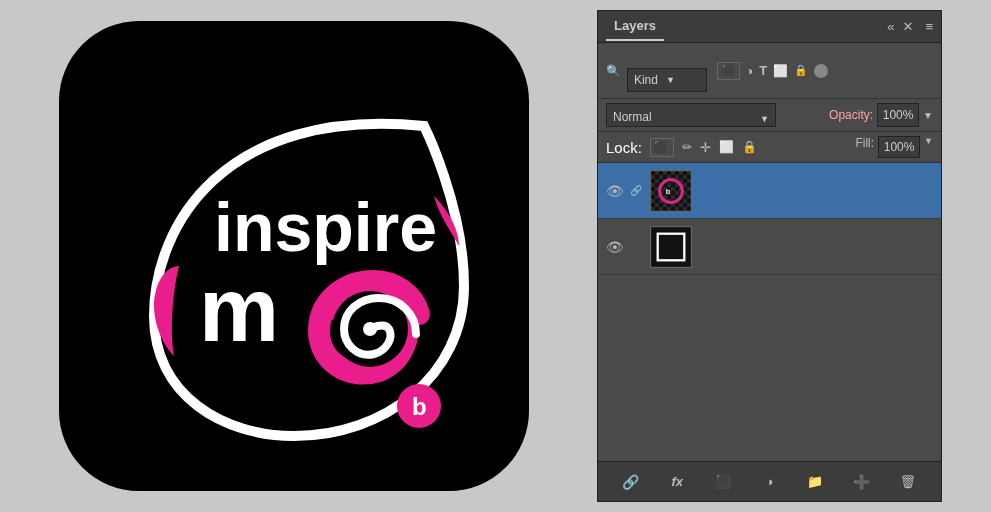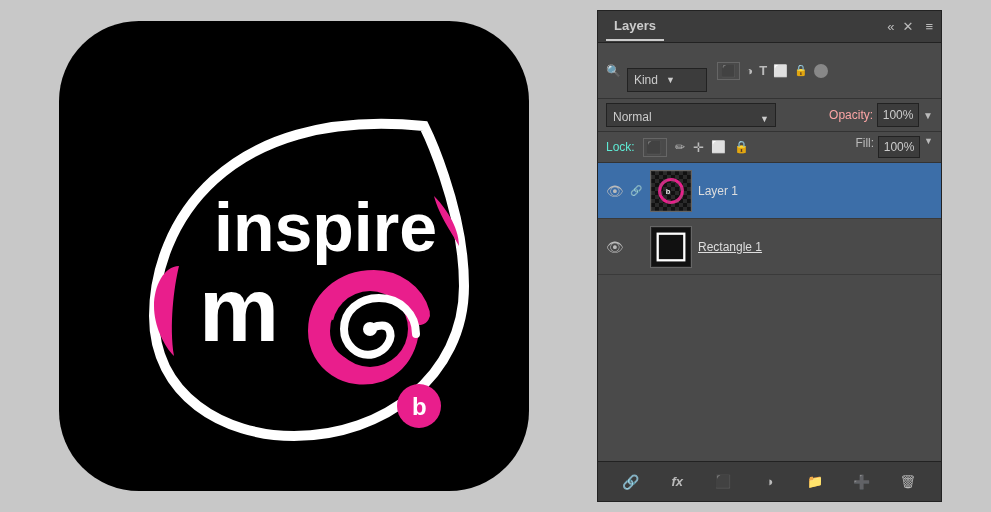--- a/index.html
+++ b/index.html
@@ -195,22 +195,22 @@
     .lock-row {
       display: flex;
       align-items: center;
       padding: 4px 8px;
       gap: 8px;
       background: #4a4a4a;
       border-bottom: 1px solid #333;
     }
 
     .lock-label {
-      color: #5eead4;
-      font-size: 12px;
+      color: #ffffff;
+      font-size: 15px;
     }
 
     .lock-icons {
       display: flex;
       align-items: center;
       gap: 8px;
       color: #bbb;
       font-size: 13px;
     }
 
@@ -445,33 +445,31 @@
         <span class="layer-link" style="font-size:10px;">🔗</span>
         <div class="layer-thumb">
           <div class="layer-thumb-checker"></div>
 
           <svg width="38" height="38" viewBox="0 0 100 100">
             <rect width="100" height="100" fill="#111"></rect>
             <circle cx="50" cy="50" r="30" fill="none" stroke="#e91e8c" stroke-width="8"></circle>
             <text x="36" y="58" fill="white" font-size="20" font-family="Arial" font-weight="bold">b</text>
           </svg>
         </div>
-        <span class="layer-name">Layer 1</span>
       </div>
 
       <div class="layer-item">
         <span class="layer-eye">👁</span>
         <span class="layer-link" style="font-size:10px; visibility:hidden;">🔗</span>
         <div class="layer-thumb">
           <svg width="38" height="38" viewBox="0 0 100 100">
             <rect width="100" height="100" fill="#111"></rect>
             <rect x="15" y="15" width="70" height="70" fill="none" stroke="white" stroke-width="6"></rect>
           </svg>
         </div>
-        <span class="layer-name underline">Rectangle 1</span>
       </div>
 
     </div>
 
     <div class="ps-panel-footer">
       <span class="footer-icon" title="Link Layers">🔗</span>
       <span class="footer-icon" title="Layer Effects" style="font-style:italic; font-weight:bold; font-size:13px;">fx</span>
       <span class="footer-icon" title="Add Mask" style="font-size:13px;">⬛</span>
       <span class="footer-icon" title="New Adjustment Layer" style="font-size:13px;">◑</span>
       <span class="footer-icon" title="New Group" style="font-size:13px;">📁</span>

